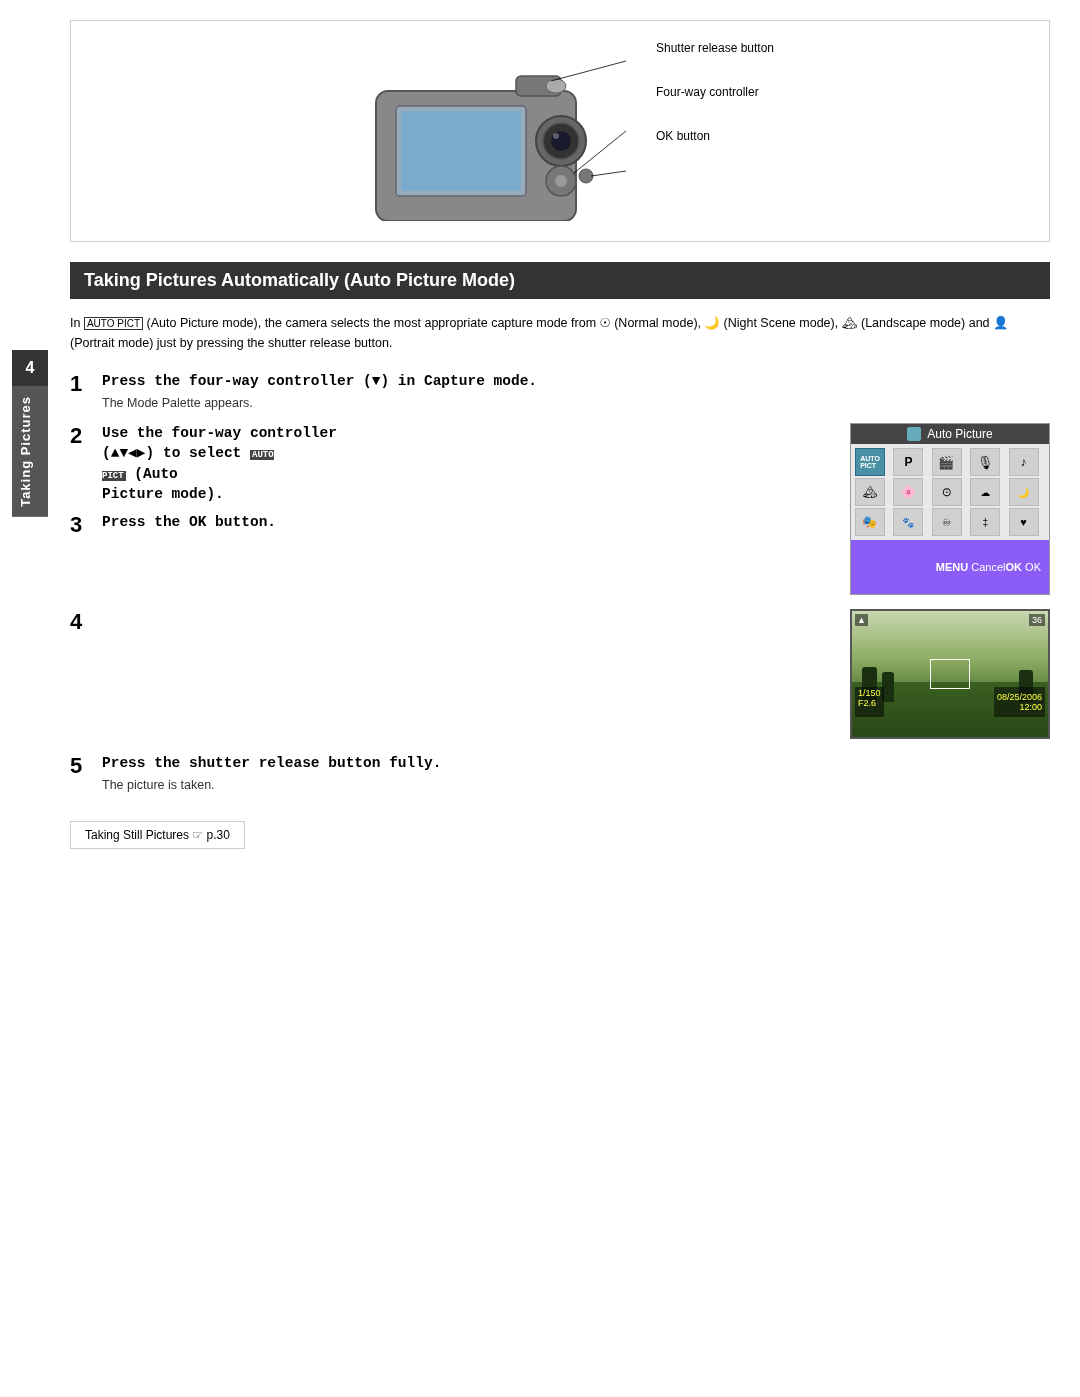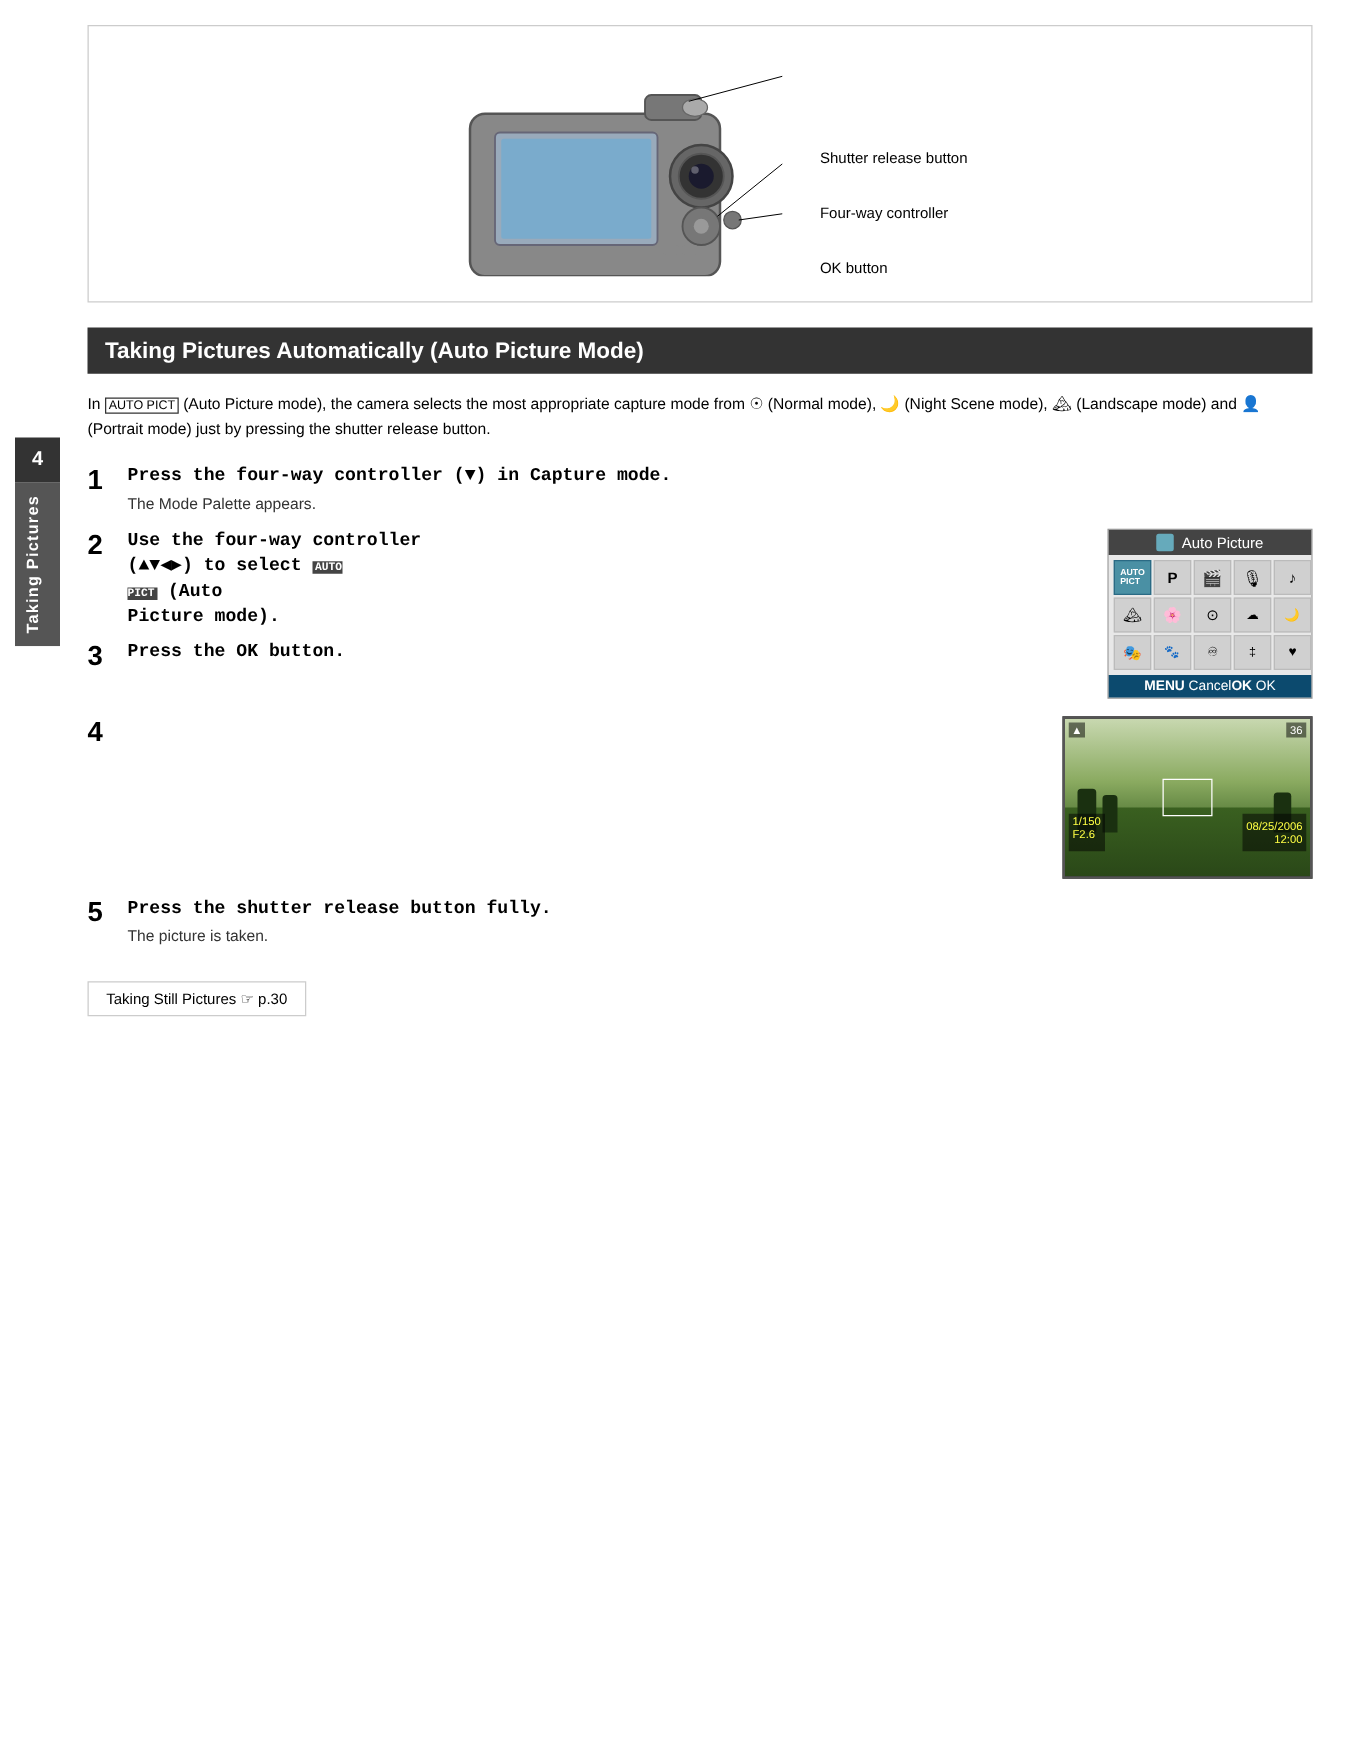--- a/index.html
+++ b/index.html
@@ -67,21 +67,21 @@
       margin-bottom: 20px;
       display: flex;
       align-items: center;
       justify-content: center;
       position: relative;
       background: #fff;
     }
 
     .camera-diagram-inner {
       display: flex;
-      align-items: flex-end;
+      align-items: flex-start;
       gap: 30px;
     }
 
     .camera-svg-area {
       width: 280px;
       height: 180px;
       flex-shrink: 0;
     }
 
     .camera-labels {
@@ -170,21 +170,21 @@
       align-items: flex-start;
       margin-bottom: 8px;
     }
 
     .step-3-block {
       display: flex;
       align-items: flex-start;
     }
 
     .mode-palette-box {
-      width: 164px;
+      width: 200px;
       flex-shrink: 0;
       margin-left: 20px;
       border: 1px solid #999;
       background: #e8e8e8;
       font-size: 11px;
     }
 
     .palette-title {
       background: #444;
       color: #fff;
@@ -217,23 +217,23 @@
     }
 
     .palette-icon-cell.selected {
       background: #4a90a4;
       color: #fff;
       border-color: #2a6a84;
     }
 
     .palette-bottom-bar {
       display: flex;
-      justify-content: center;
-      padding: 3px 8px;
-      background: #0c4a6e;
+      justify-content: flex-end;
+      padding: 21px 8px;
+      background: #8b5cf6;
       color: #fff;
       font-size: 11px;
     }
 
     
     .step-4-row {
       display: flex;
       align-items: flex-start;
       margin-bottom: 14px;
     }

